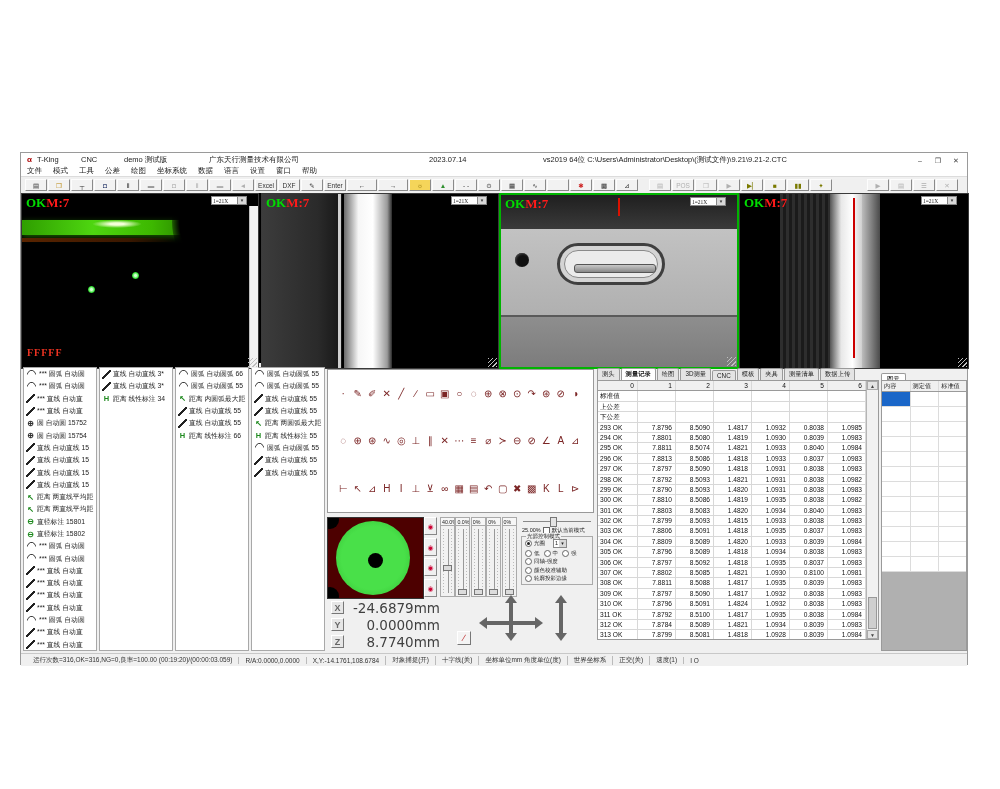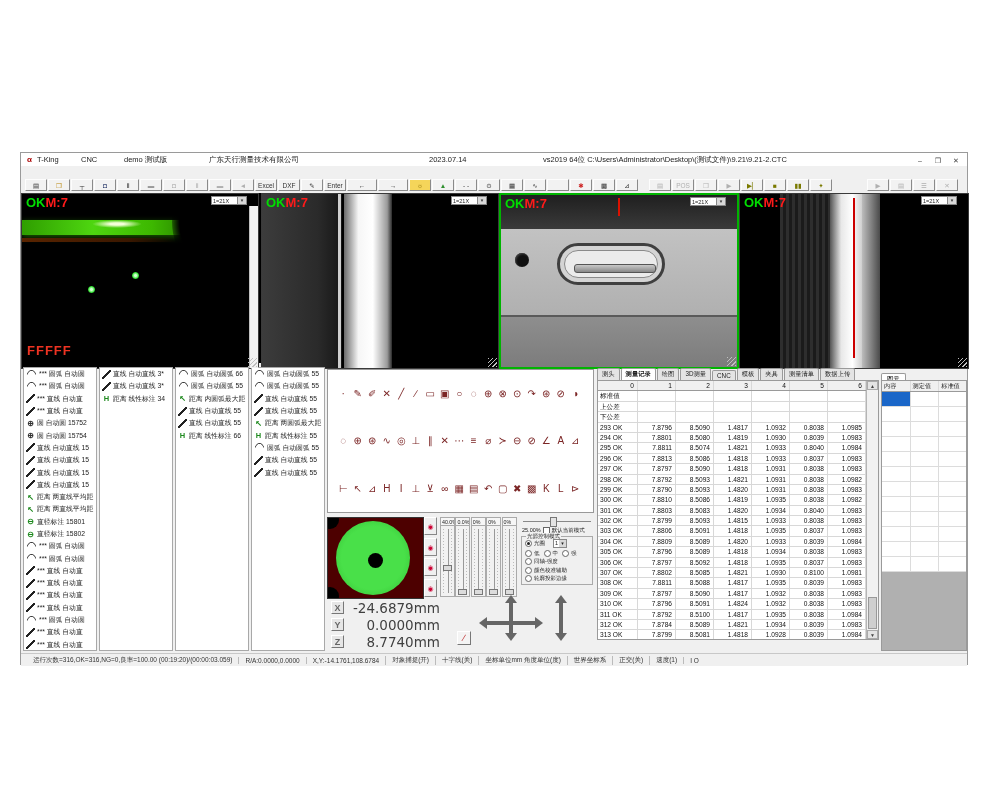--- a/index.html
+++ b/index.html
@@ -14,36 +14,36 @@
   
   #menubar{left:0;top:13px;width:100%;height:11px;background:#fff;border-bottom:1px solid #dcdcdc;display:flex;align-items:center;padding-left:6px;box-sizing:border-box;}
   .menu-item{font-size:7.5px;color:#222;margin-right:11px;white-space:nowrap;}
   
   #toolbar{left:0;top:24px;width:100%;height:16px;background:#f0f0f0;display:flex;align-items:center;padding-left:4px;box-sizing:border-box;}
   .tbtn{height:12px;min-width:22px;border:1px solid;border-color:#fdfdfd #8a8a8a #8a8a8a #fdfdfd;background:#f2f2f2;margin-right:1px;font-size:6.5px;line-height:11px;text-align:center;color:#333;box-sizing:border-box;padding:0 1px;white-space:nowrap;overflow:hidden;}
   .tbtn.dis{color:#b0b0b0;}
   .tspacer{height:12px;}
   
   #cams{left:0;top:40px;width:100%;height:170px;background:#000;}
-  .cam{position:absolute;top:0;height:176px;background:#000;border:1px solid #3a3a3a;box-sizing:border-box;overflow:hidden;}
+  .cam{position:absolute;top:0;height:176px;background:#000;border:1px solid #3a3a3a;box-sizing:border-box;overflow:hidden;font-family:Liberation Serif, serif;}
   .cam.sel{border:2px solid #00b400;}
   .cam-label{position:absolute;left:4px;top:1px;font-size:13px;font-weight:bold;z-index:9;letter-spacing:0px;white-space:nowrap;}
   .ok-text{color:#00dd00;}
   .m-text{color:#ff1a1a;}
   .cam-zoom{position:absolute;top:2px;right:11px;width:36px;height:9px;background:#fff;border:1px solid #888;font-size:5.5px;color:#222;line-height:8px;padding-left:1px;box-sizing:border-box;z-index:9;}
   .cam-zoom .dd{position:absolute;right:0;top:0;width:8px;height:7px;background:#d8d8d8;border-left:1px solid #888;font-size:5px;text-align:center;line-height:7px;color:#333;}
   .cam-scroll{position:absolute;right:0;top:12px;width:8px;bottom:0;background:#f1f1f1;border-left:1px solid #c0c0c0;z-index:8;}
   .grip{position:absolute;right:1px;bottom:1px;width:9px;height:9px;background:repeating-linear-gradient(135deg,#bfbfbf 0 1px,transparent 1px 3px);z-index:9;}
   
   .band{position:absolute;left:0;top:26px;width:100%;height:15px;background:linear-gradient(90deg,#2f9e00,#4ed610 30%,#3db800 55%,#1e6a00 80%,#0c2e00);box-shadow:0 2px 6px #1a5c00;}
   .band-glow{position:absolute;left:70px;top:26px;width:50px;height:8px;background:radial-gradient(ellipse,#f3ffd8 20%,rgba(120,255,60,0) 70%);}
   .band2{position:absolute;left:0;top:44px;width:65%;height:4px;background:linear-gradient(90deg,#5a2400,#3a1700 70%,transparent);}
   .shadowball{position:absolute;left:150px;top:-32px;width:120px;height:120px;border-radius:50%;background:radial-gradient(circle,#000 62%,rgba(0,0,0,0) 76%);}
   .gdot{position:absolute;width:7px;height:7px;border-radius:50%;background:radial-gradient(circle,#d2ffd2 20%,#35e435 60%,rgba(0,80,0,0) 90%);}
-  .ftext{position:absolute;left:5px;bottom:10px;color:#ee3322;font-size:13px;font-weight:bold;letter-spacing:1px;}
+  .ftext{position:absolute;left:5px;bottom:10px;color:#ee3322;font-size:10px;font-weight:bold;letter-spacing:1px;}
   
   .c2-left{position:absolute;left:0;top:0;width:80px;height:100%;background:linear-gradient(90deg,#3c3c3c,#2a2a2a 70%,#161616);}
   .c2-line{position:absolute;left:76px;top:0;width:3px;height:100%;background:#cfcfcf;}
   .c2-strip{position:absolute;left:82px;top:0;width:48px;height:100%;background:linear-gradient(90deg,#6a6a6a,#f6f6f6 30%,#ffffff 60%,#9a9a9a 90%,#2a2a2a);}
   
   .c3-top{position:absolute;left:0;top:0;width:100%;height:34px;background:linear-gradient(180deg,#1f1f1f,#3a3a3a);}
   .c3-face{position:absolute;left:0;top:34px;width:100%;height:86px;background:linear-gradient(180deg,#c2c2c2,#b0b0b0);}
   .c3-bot{position:absolute;left:0;top:120px;width:100%;height:50px;background:linear-gradient(180deg,#8e8e8e,#7c7c7c);border-top:2px solid #5a5a5a;}
   .slot{position:absolute;left:56px;top:48px;width:108px;height:42px;border-radius:21px;border:3px solid #3f3f3f;background:#d4d4d4;box-sizing:border-box;}
   .slot-in{position:absolute;left:4px;top:4px;right:4px;bottom:4px;border-radius:14px;background:#ebebeb;border:1px solid #8a8a8a;}
@@ -148,20 +148,33 @@
       <span style="left:60px">CNC</span>
       <span style="left:103px">demo 测试版</span>
       <span style="left:188px">广东天行测量技术有限公司</span>
       <span style="left:408px">2023.07.14</span>
       <span style="left:522px">vs2019 64位  C:\Users\Administrator\Desktop\(测试文件)\9.21\9.21-2.CTC</span>
       <span class="winctl" style="right:40px">–</span>
       <span class="winctl" style="right:22px">❐</span>
       <span class="winctl" style="right:4px">✕</span>
     </div>
 
+    <div id="menubar" class="abs">
+        <span class="menu-item">文件</span>
+        <span class="menu-item">模式</span>
+        <span class="menu-item">工具</span>
+        <span class="menu-item">公差</span>
+        <span class="menu-item">绘图</span>
+        <span class="menu-item">坐标系统</span>
+        <span class="menu-item">数据</span>
+        <span class="menu-item">语言</span>
+        <span class="menu-item">设置</span>
+        <span class="menu-item">窗口</span>
+        <span class="menu-item">帮助</span>
+      </div>
 
     <div id="toolbar" class="abs">
         <div class="tbtn">▤</div>
         <div class="tbtn" style="color: rgb(184, 134, 11);">❐</div>
         <div class="tbtn">┬</div>
         <div class="tbtn" style="color: rgb(34, 51, 102);">◘</div>
         <div class="tbtn">Ⅱ</div>
         <div class="tbtn" style="color: rgb(154, 154, 154);">▬</div>
         <div class="tbtn dis">◘</div>
         <div class="tbtn dis">Ⅱ</div>

